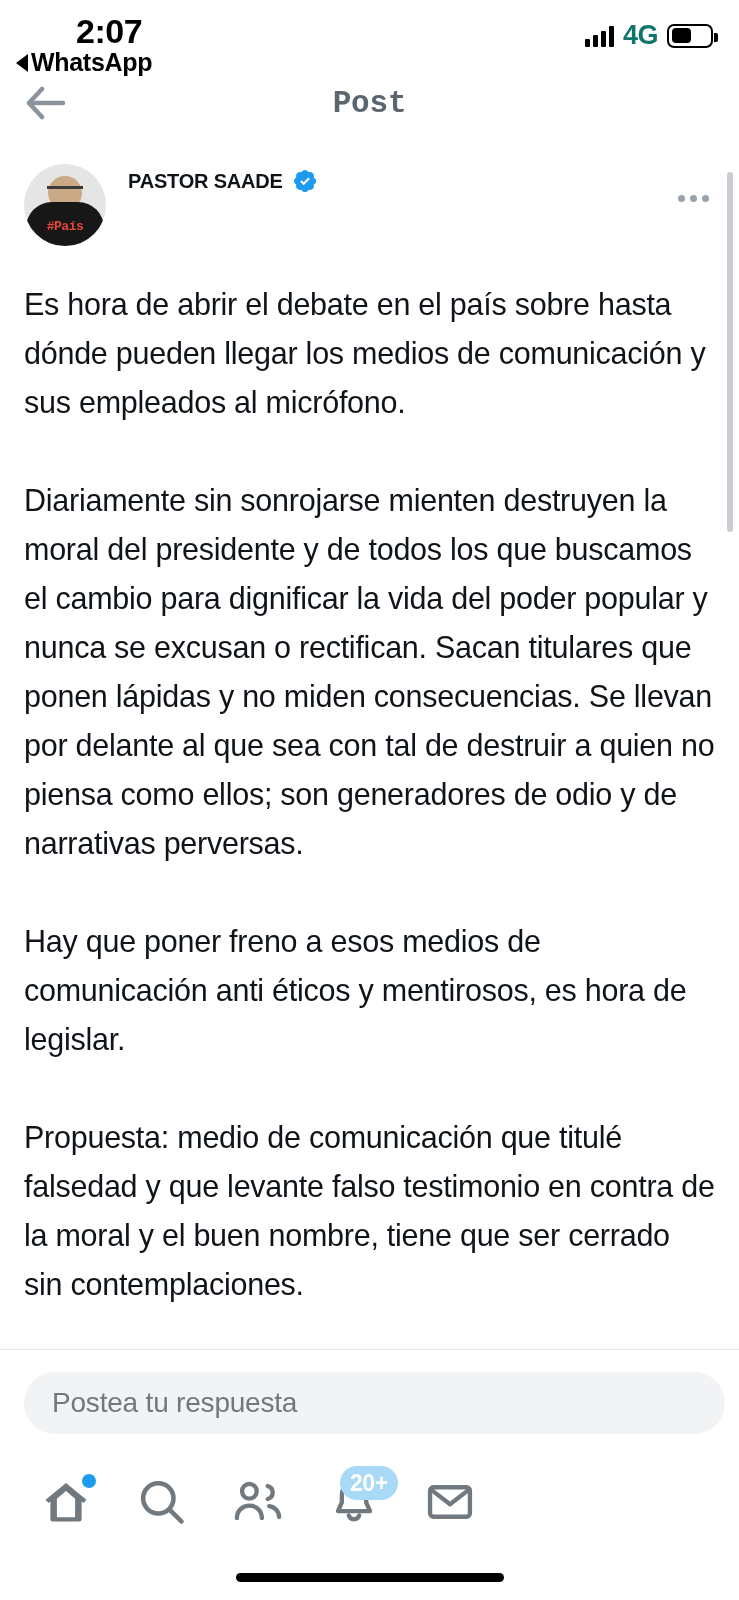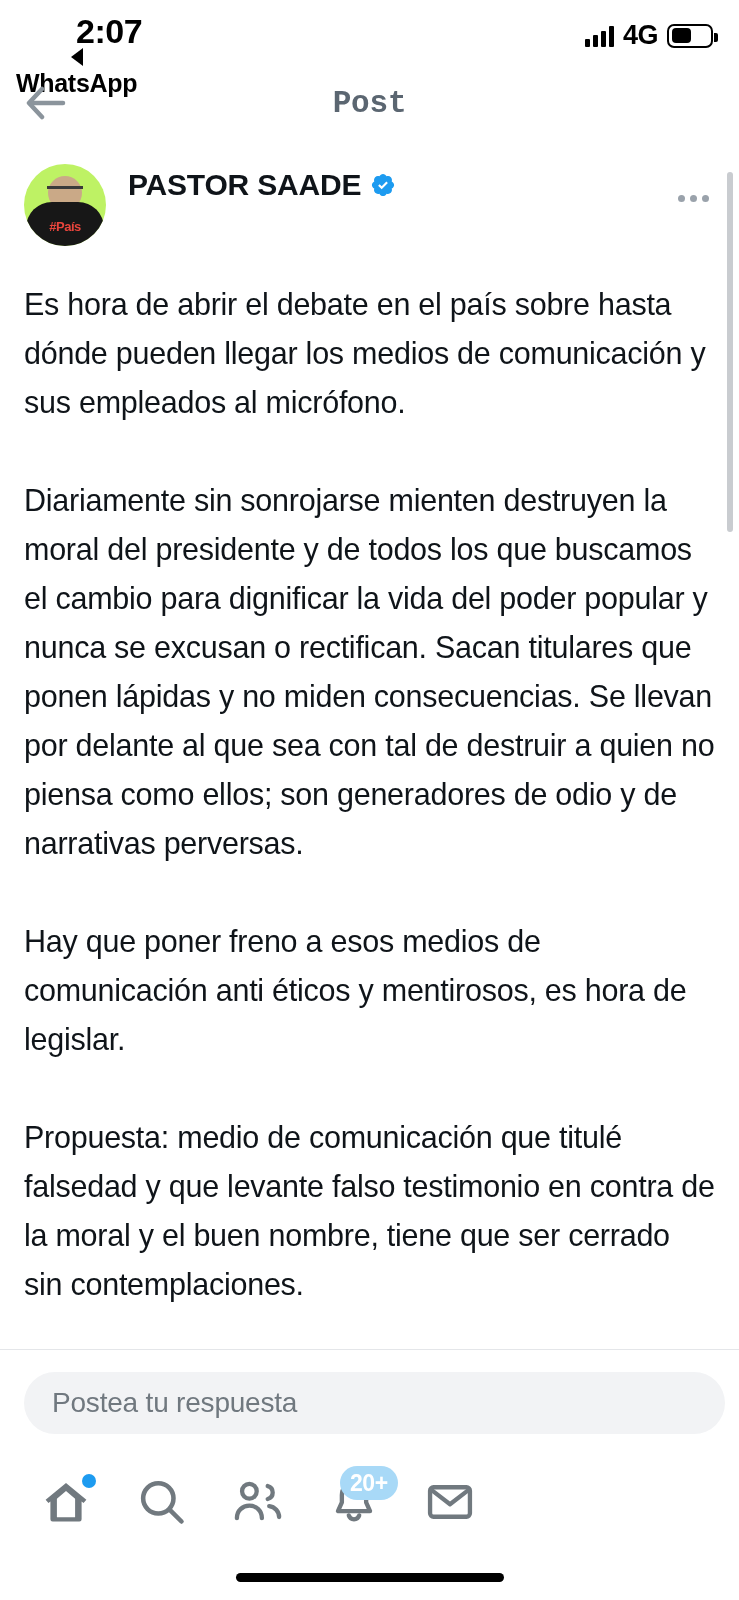--- a/index.html
+++ b/index.html
@@ -56,21 +56,21 @@
     background: #000;
     border-radius: 1px;
   }
   .signal-bars i:nth-child(1) { height: 8px; }
   .signal-bars i:nth-child(2) { height: 12px; }
   .signal-bars i:nth-child(3) { height: 16px; }
   .signal-bars i:nth-child(4) { height: 21px; }
   .net-label {
     font-size: 27px;
     font-weight: bold;
-    color: #000000;
+    color: #0f766e;
     letter-spacing: -0.5px;
   }
   .battery {
     position: relative;
     width: 46px;
     height: 24px;
     border: 2.5px solid #000;
     border-radius: 7px;
     padding: 2.5px;
   }
@@ -96,21 +96,20 @@
     position: absolute;
     left: 16px;
     top: 48px;
     display: flex;
     align-items: center;
     gap: 3px;
     font-size: 25px;
     font-weight: bold;
     color: #000;
     letter-spacing: -0.3px;
-    flex-direction: column;
   }
   .back-app .tri {
     width: 0; height: 0;
     border-top: 9px solid transparent;
     border-bottom: 9px solid transparent;
     border-right: 12px solid #000;
   }
 
   .nav-bar {
     position: relative;
@@ -160,22 +159,23 @@
     display: flex;
     align-items: flex-start;
     padding-top: 30px;
   }
   .avatar {
     width: 82px;
     height: 82px;
     border-radius: 50%;
     flex: 0 0 82px;
     overflow: hidden;
-    background: #bef264;
-    position: relative;
+    background: #e5e5e5;
+    position: relative;
+    font-family: Liberation Mono, monospace;
   }
   .avatar .head {
     position: absolute;
     left: 50%;
     top: 12px;
     transform: translateX(-50%);
     width: 34px;
     height: 34px;
     border-radius: 50%;
     background: #caa987;
@@ -214,21 +214,21 @@
     margin-left: 22px;
     flex: 1 1 auto;
     padding-top: 4px;
   }
   .author-name-line {
     display: flex;
     align-items: center;
     gap: 9px;
   }
   .author-name {
-    font-size: 30px;
+    font-size: 20px;
     font-weight: bold;
     color: #0f1419;
     letter-spacing: -0.2px;
   }
   .verified {
     width: 26px;
     height: 26px;
     flex: 0 0 26px;
   }
   .author-handle {

